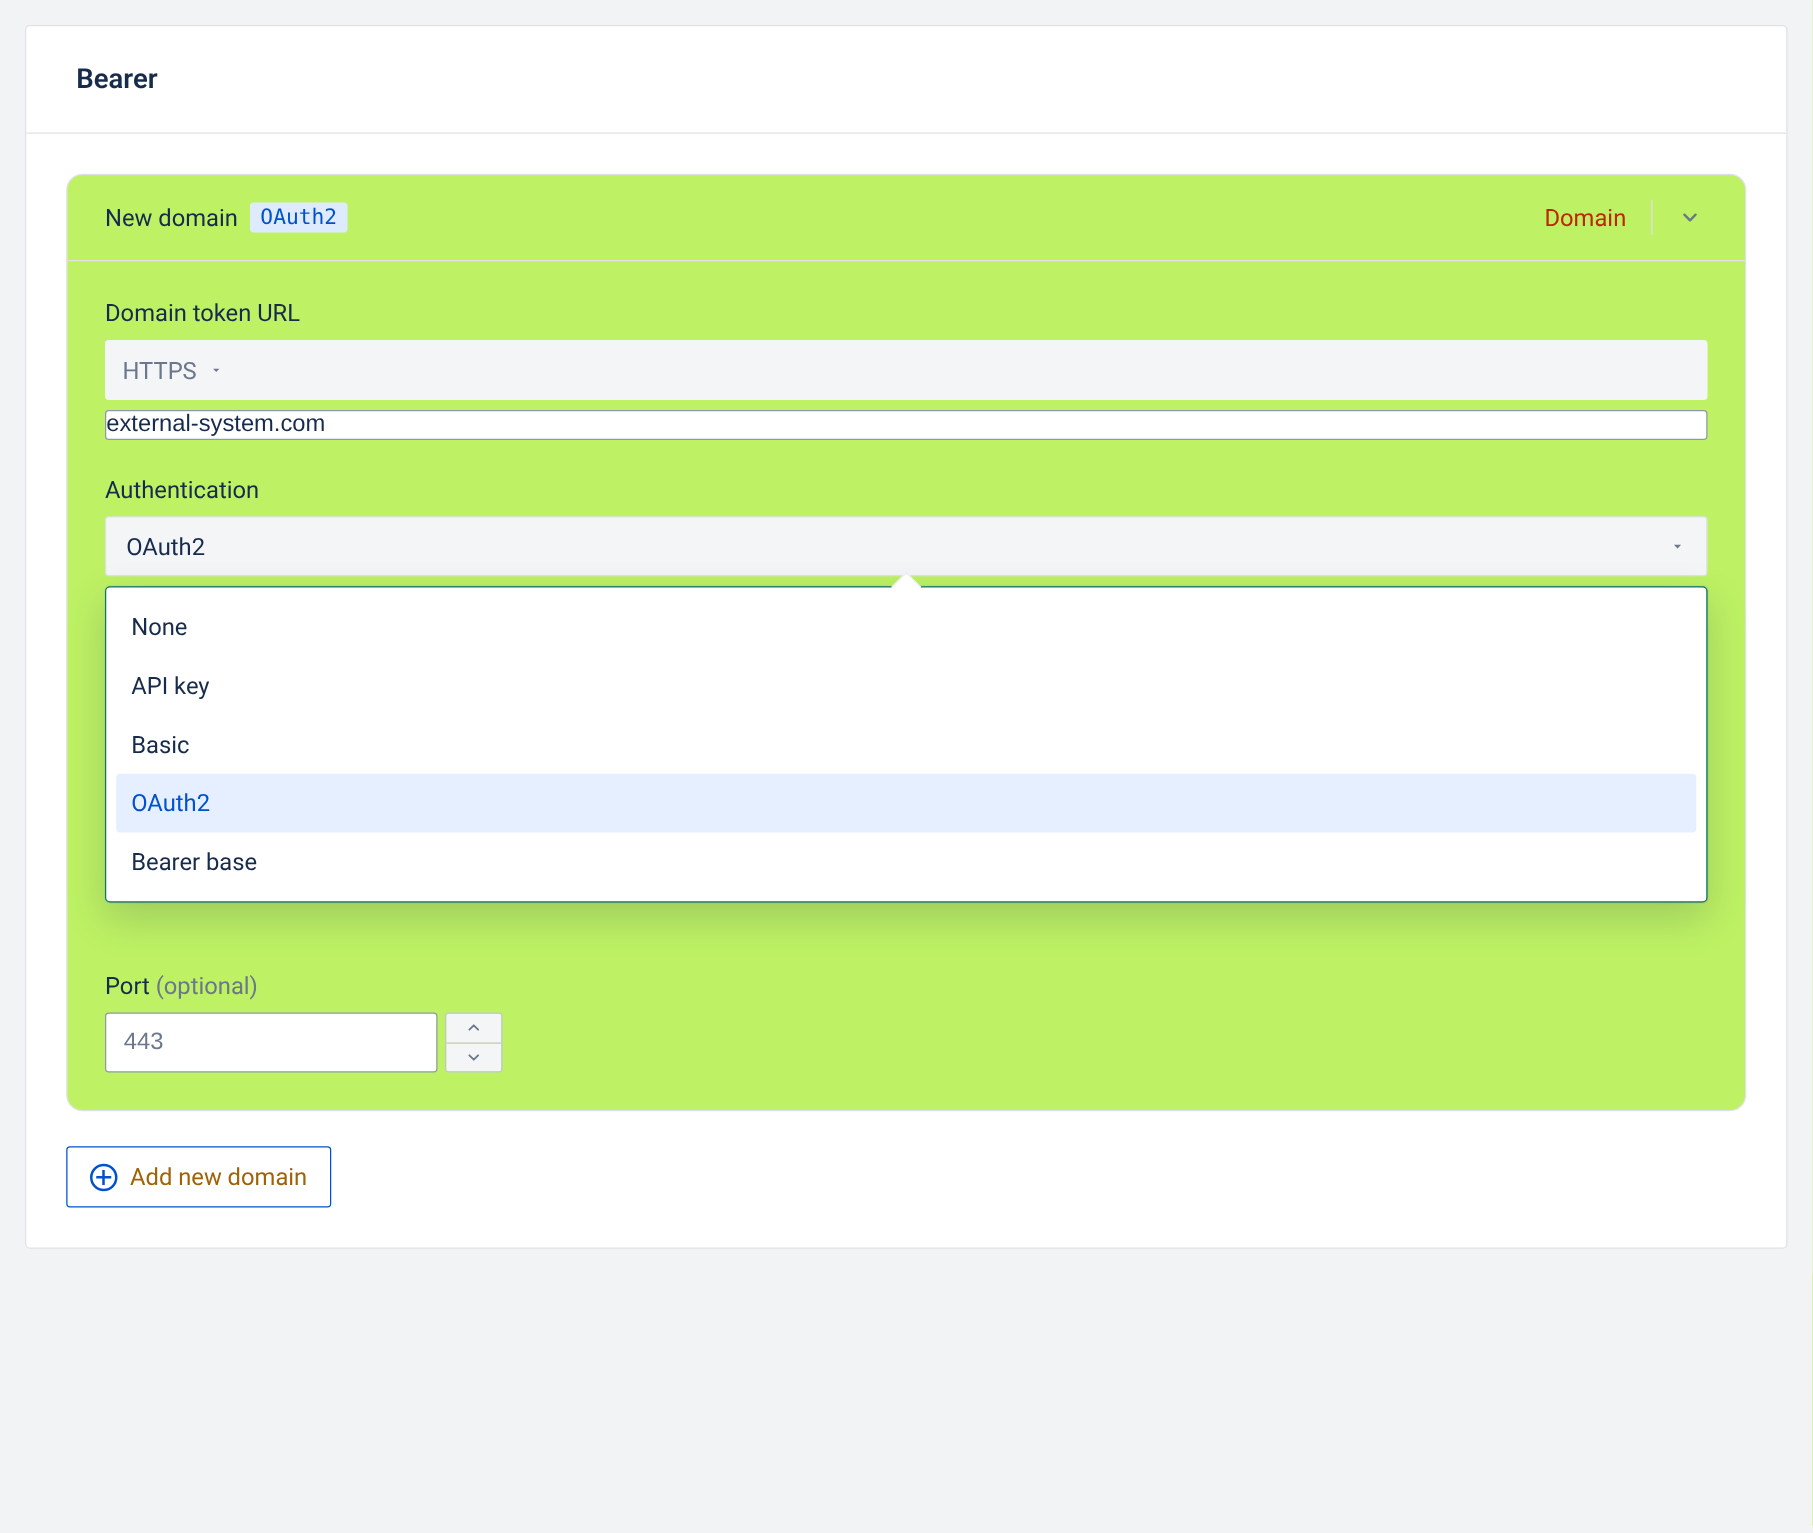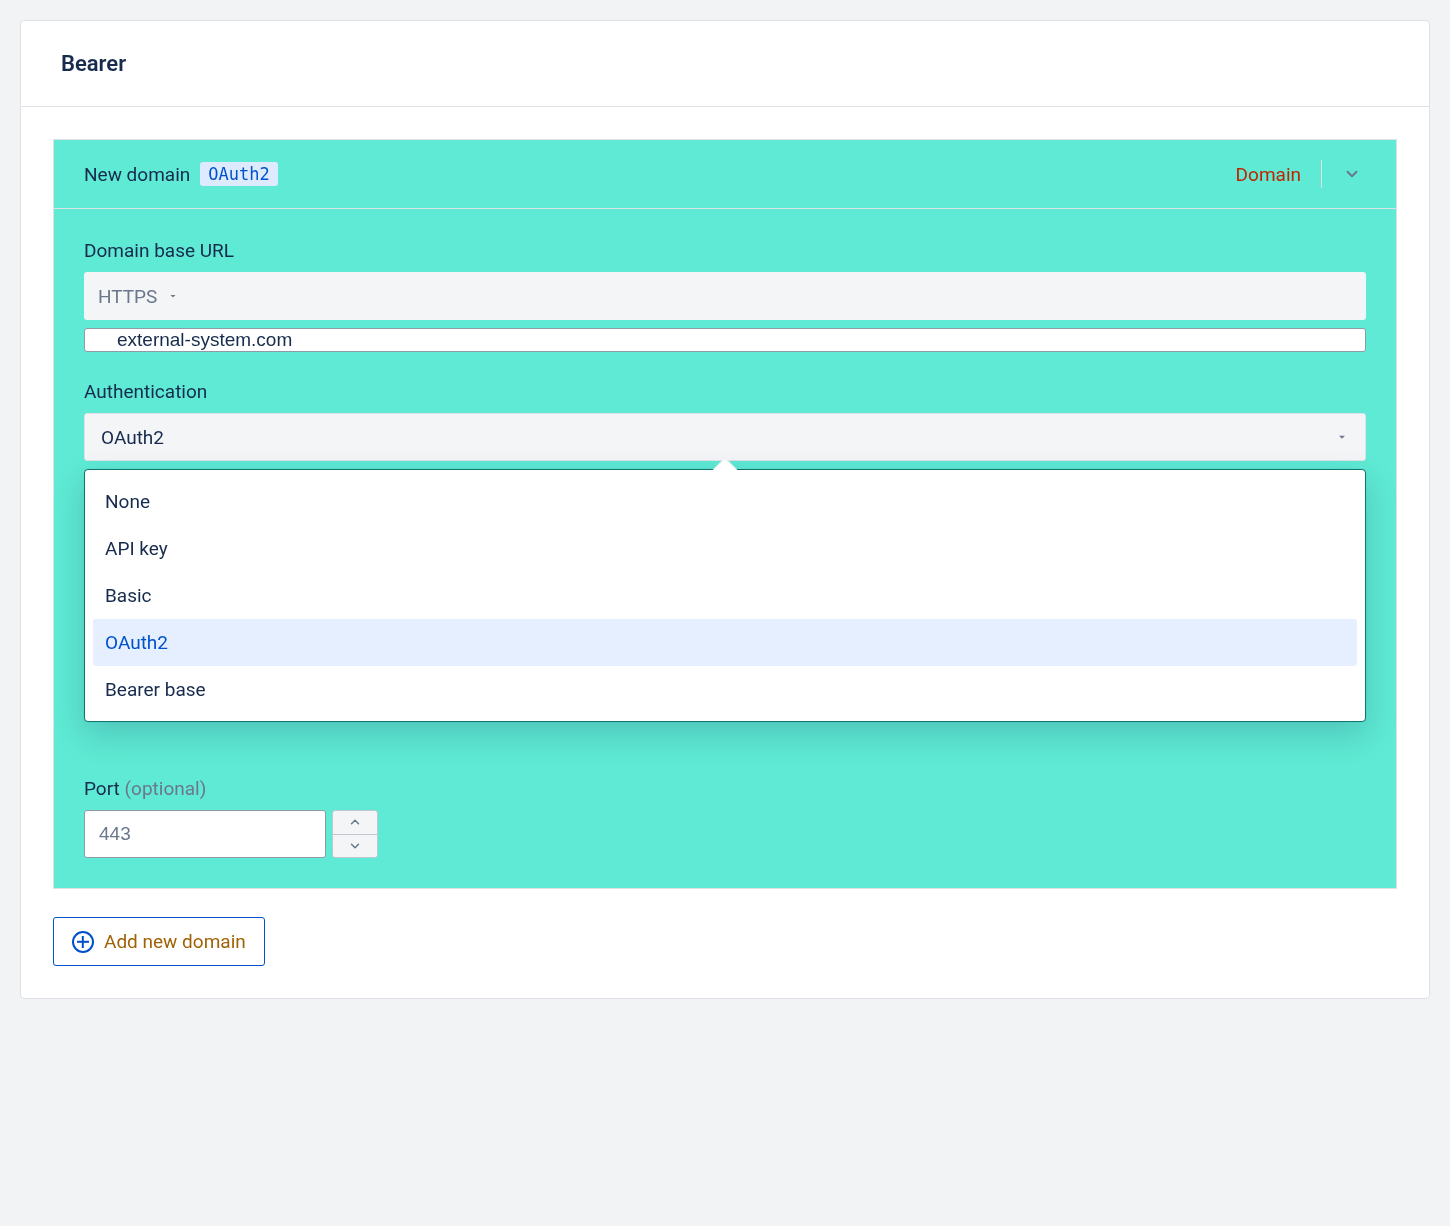--- a/index.html
+++ b/index.html
@@ -26,22 +26,22 @@
   .panel-title {
     font-size: 22px;
     font-weight: 600;
     color: #172b4d;
   }
   .panel-body {
     padding: 32px;
   }
   .domain-card {
     border: 1px solid #dfe1e6;
-    border-radius: 0;
-    background: #5eead4;
+    border-radius: 13px;
+    background: #bef264;
   }
   .domain-card-header {
     display: flex;
     align-items: center;
     padding: 20px 30px;
     border-bottom: 1px solid #dfe1e6;
   }
   .domain-card-title {
     font-size: 19px;
     font-weight: 400;
@@ -110,21 +110,21 @@
     gap: 10px;
     color: #6b778c;
     font-size: 19px;
     cursor: pointer;
   }
   .url-input {
     flex: 1;
     height: 48px;
     border: 1px solid #8f99a8;
     border-radius: 3px;
-    padding: 0 32px;
+    padding: 0 0;
     font-size: 19px;
     color: #172b4d;
     outline: none;
     background: #fff;
   }
   .url-input::placeholder { color: #6b778c; }
   .auth-wrapper {
     position: relative;
     margin-bottom: 28px;
   }
@@ -181,21 +181,21 @@
   }
   .dropdown-spacer {
     height: 288px; 
   }
   .port-row {
     display: flex;
     align-items: center;
     gap: 6px;
   }
   .port-input {
-    width: 242px;
+    width: 266px;
     height: 48px;
     border: 1px solid #8f99a8;
     border-radius: 3px;
     padding: 0 14px;
     font-size: 19px;
     color: #6b778c;
     background: #fff;
     outline: none;
   }
   .stepper {
@@ -275,21 +275,21 @@
           <div class="divider-v"></div>
           <div class="chevron-btn">
             <svg width="18" height="18" viewBox="0 0 24 24" fill="none" stroke="currentColor" stroke-width="2.5" stroke-linecap="round" stroke-linejoin="round">
                 <polyline points="6 9 12 15 18 9"></polyline>
               </svg>
           </div>
         </div>
 
         <div class="domain-card-body">
 
-          <div class="field-label">Domain base URL</div>
+          <div class="field-label">Domain token URL</div>
           <div class="input-row">
             <div class="proto-select">
               <span>HTTPS</span>
               <svg width="12" height="12" viewBox="0 0 24 24" fill="currentColor">
                   <path d="M7 10l5 5 5-5z"></path>
                 </svg>
             </div>
             <input class="url-input" type="text" value="external-system.com" style="">
           </div>
 

